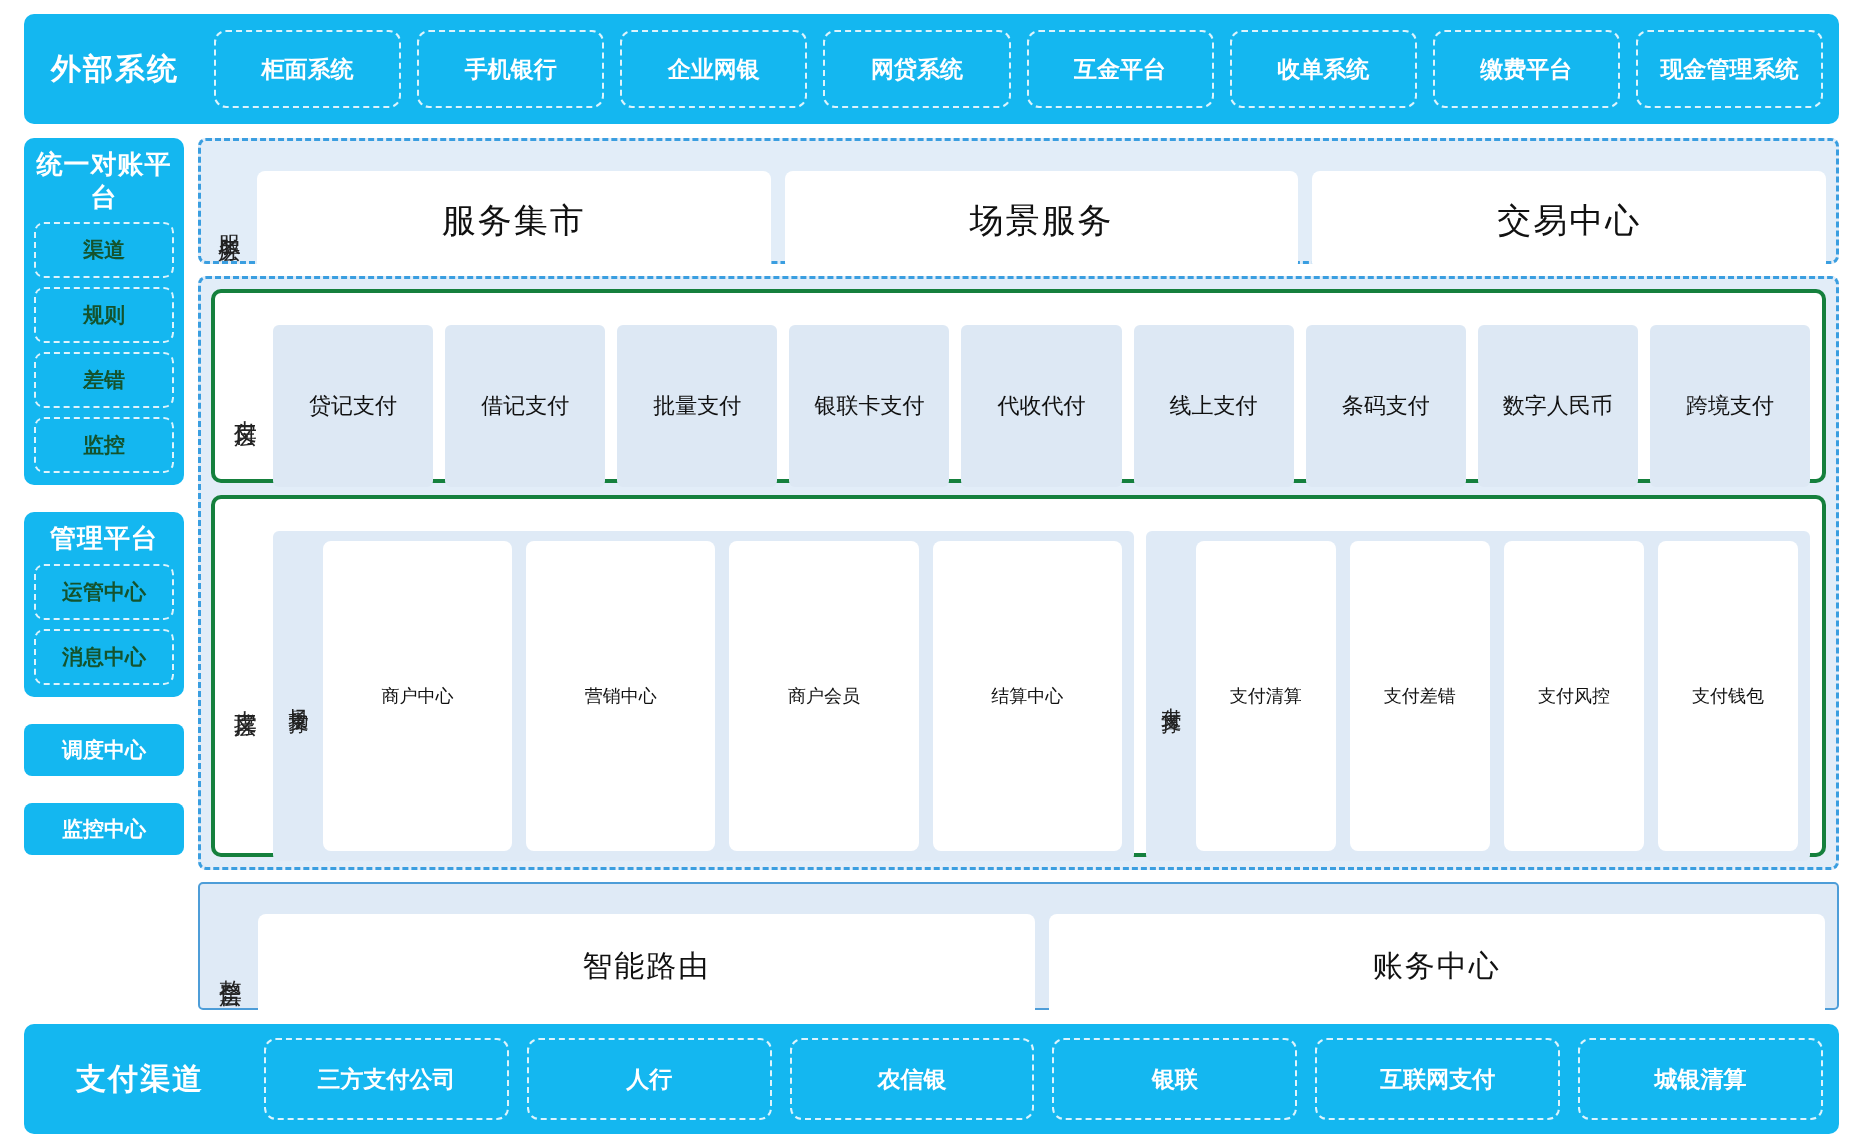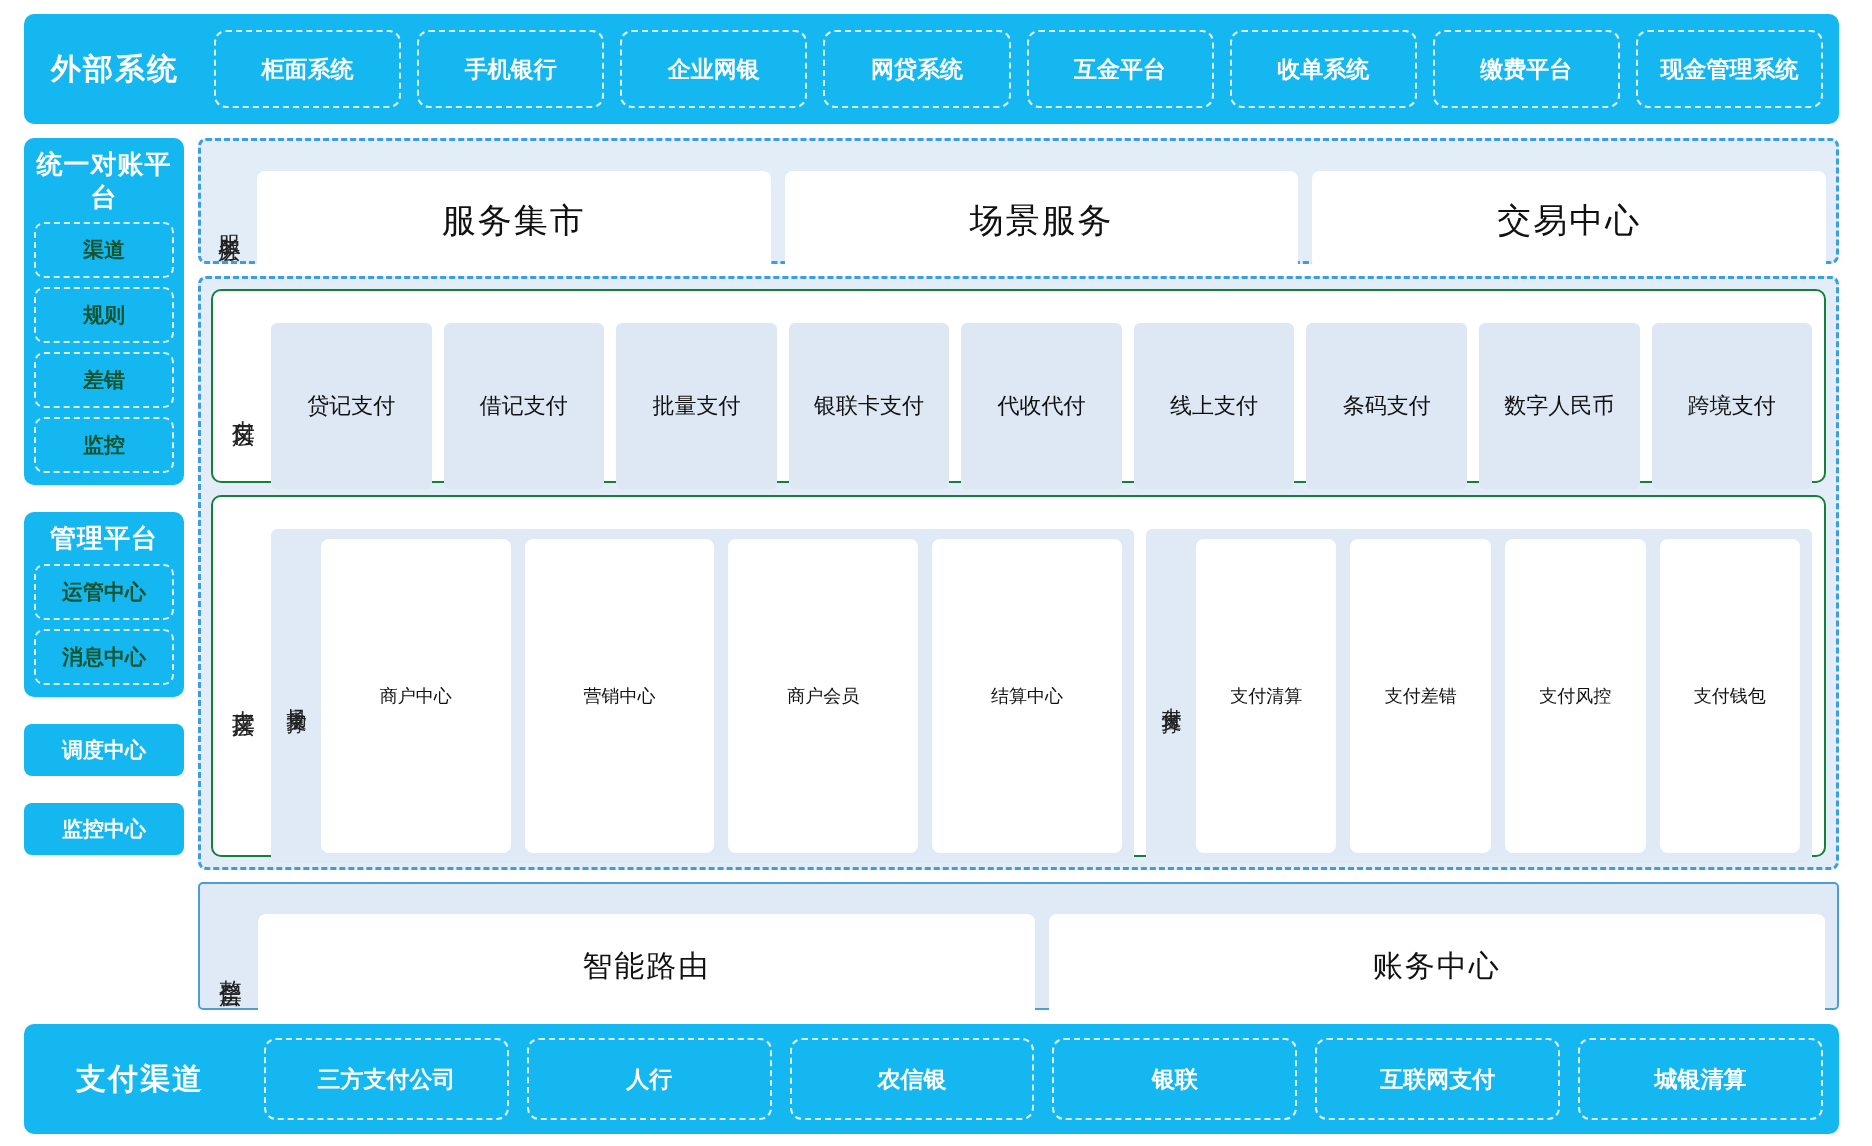--- a/index.html
+++ b/index.html
@@ -88,21 +88,21 @@
   #service-layer .card{
     flex:1;background:#fff;border-radius:8px;
     display:flex;align-items:center;justify-content:center;
     font-size:34px;color:#111;letter-spacing:2px;
   }
 
   
   #core-wrap{flex:1;display:flex;flex-direction:column;gap:12px;min-height:0;}
 
   .solid-panel{
-    background:#fff;border:2px solid #15803d;border-radius:10px;
+    background:#fff;border:4px solid #15803d;border-radius:10px;
     box-sizing:border-box;padding:12px;
   }
 
   #payment-layer{height:194px;}
   #payment-layer .cards{display:flex;flex:1;gap:12px;}
   #payment-layer .card{
     flex:1;background:#dde8f4;border-radius:6px;
     display:flex;align-items:center;justify-content:center;
     font-size:22px;color:#111;
   }

